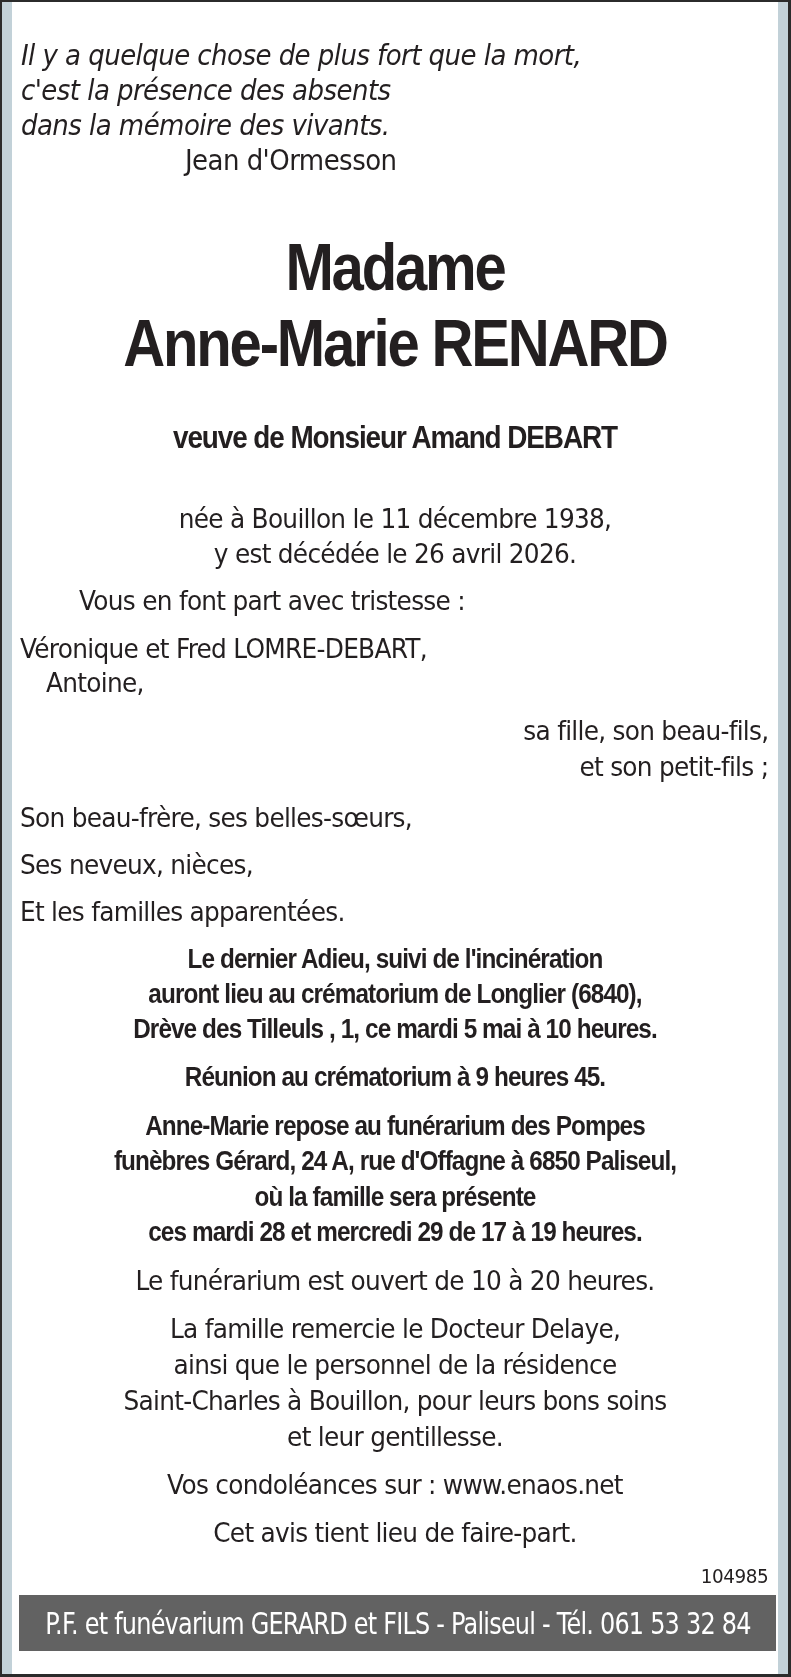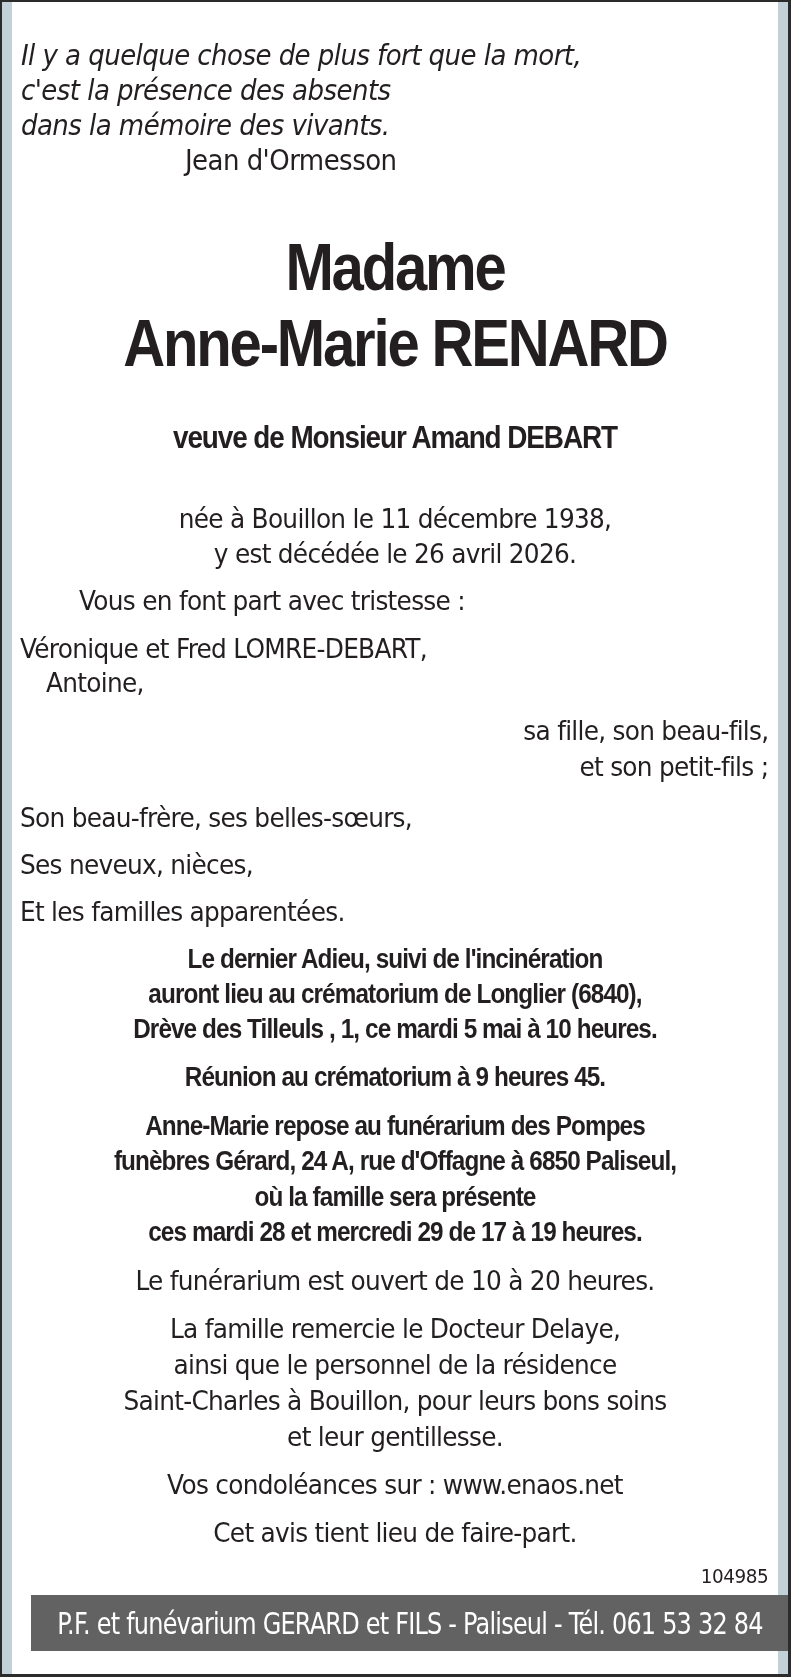--- a/index.html
+++ b/index.html
@@ -141,21 +141,20 @@
       left: 19px;
       top: 1595px;
       width: 757px;
       height: 56px;
       background: #626262;
       color: #ffffff;
       display: flex;
       align-items: center;
       justify-content: center;
       overflow: hidden;
-      margin-left: 12px;
     }
     .footer-text {
       font-family: "DejaVu Sans", sans-serif;
       font-size: 30px;
       letter-spacing: -1px;
       white-space: nowrap;
       transform: scaleX(0.80);
       transform-origin: center center;
       color: #ffffff;
     }

